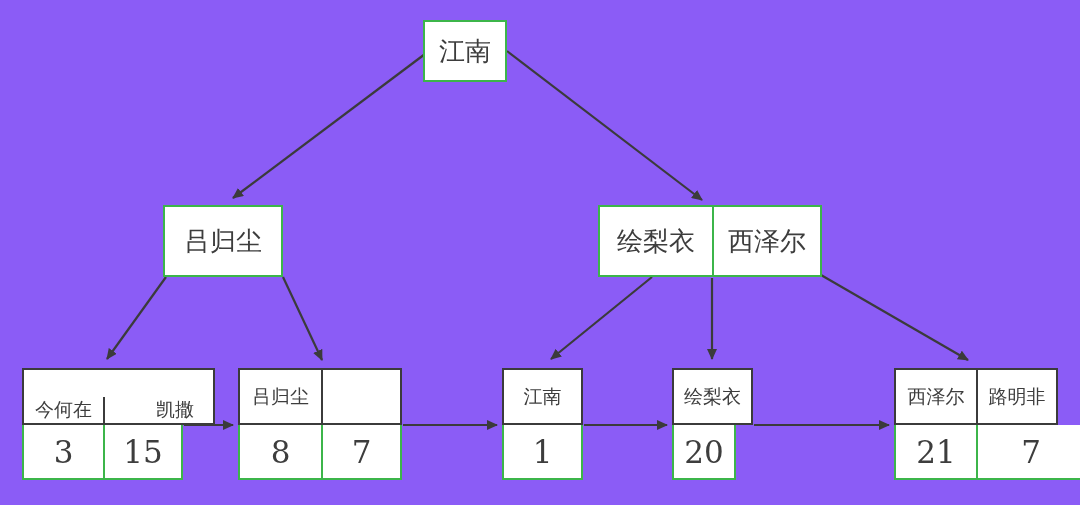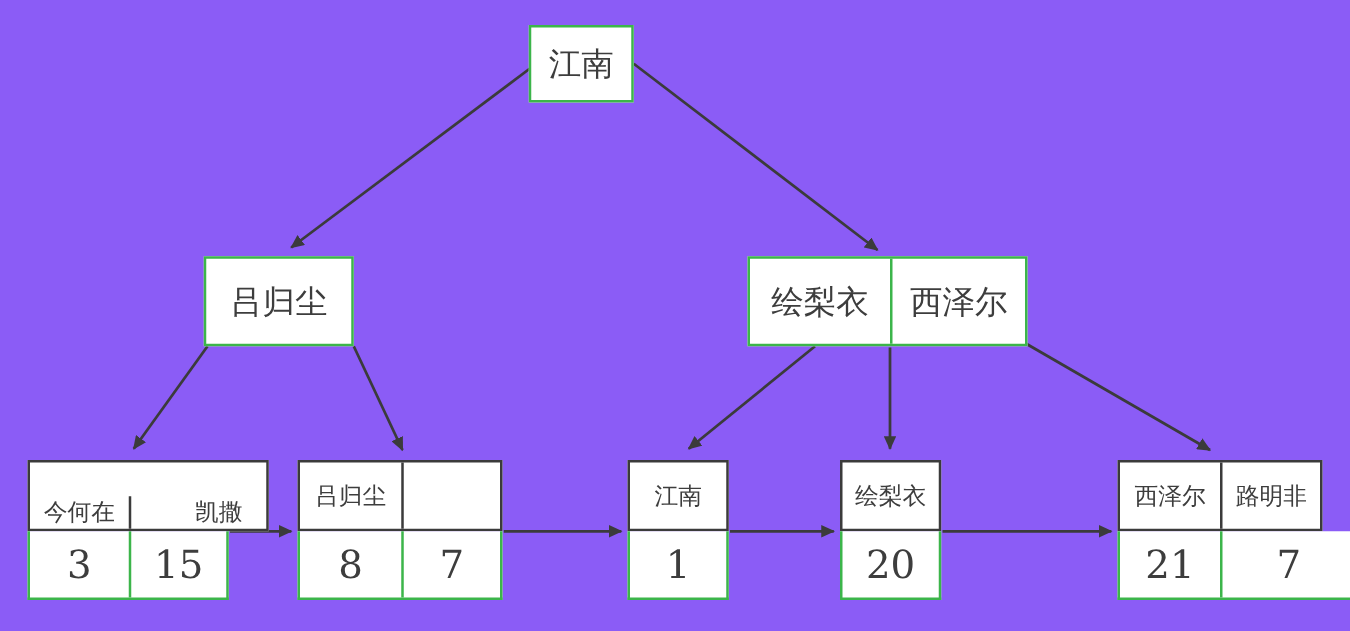--- a/index.html
+++ b/index.html
@@ -121,21 +121,21 @@
   <div class="leaf-keys" style="left:502px; top:368px; width:81px; height:57px;">
     <div class="cell leafkey-font" style="flex:1;">江南</div>
   </div>
   <div class="leaf-values" style="left:502px; top:425px; width:81px; height:55px;">
     <div class="cell value-font" style="flex:1;">1</div>
   </div>
 
   <div class="leaf-keys" style="left:672px; top:368px; width:81px; height:57px;">
     <div class="cell leafkey-font" style="flex:1;">绘梨衣</div>
   </div>
-  <div class="leaf-values" style="left:672px; top:425px; width:81px; height:55px;">
+  <div class="leaf-values" style="left:672px; top:425px; width:64px; height:55px;">
     <div class="cell value-font" style="flex:1;">20</div>
   </div>
 
   <div class="leaf-keys" style="left:894px; top:368px; width:164px; height:57px;">
     <div class="cell leafkey-font divider-dark" style="width:82px;">西泽尔</div>
     <div class="cell leafkey-font" style="flex:1;">路明非</div>
   </div>
   <div class="leaf-values" style="left:894px; top:425px; width:192px; height:55px;">
     <div class="cell value-font divider-green" style="width:82px;">21</div>
     <div class="cell value-font" style="flex:1;">7</div>

